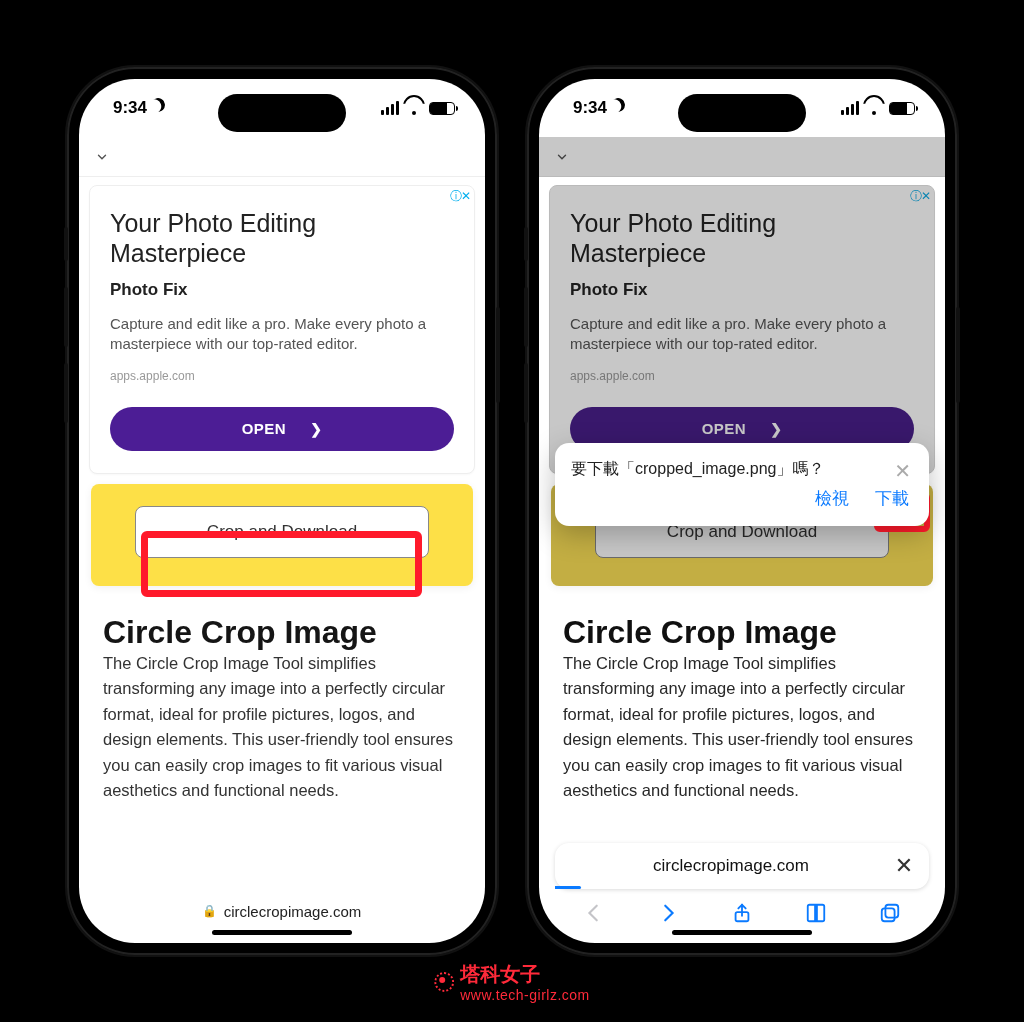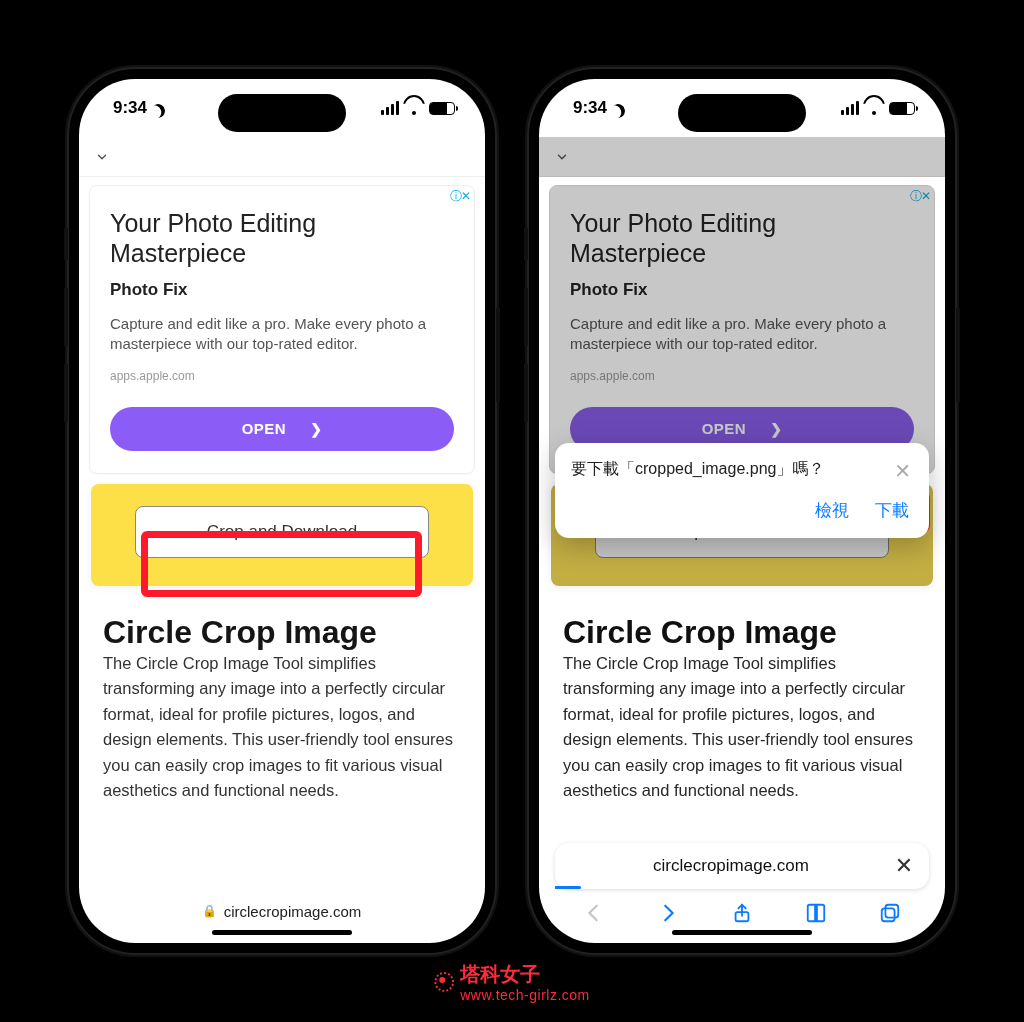--- a/index.html
+++ b/index.html
@@ -65,21 +65,21 @@
     top: 0; left: 0; right: 0;
     height: 58px;
     display: flex;
     justify-content: space-between;
     align-items: center;
     padding: 0 30px 0 34px;
     z-index: 40;
     font-weight: 600;
     font-size: 17px;
   }
-  .status-left { display: flex; align-items: flex-end; gap: 4px; }
+  .status-left { display: flex; align-items: flex-start; gap: 4px; }
   .moon { width: 14px; height: 14px; border-radius: 50%; box-shadow: inset -4px 0 0 0 #000; transform: rotate(-20deg); }
   .status-right { display: flex; align-items: center; gap: 6px; }
   .signal { display: flex; align-items: flex-end; gap: 2px; }
   .signal span { width: 3px; background: #000; border-radius: 1px; }
   .signal span:nth-child(1){height:5px} .signal span:nth-child(2){height:8px}
   .signal span:nth-child(3){height:11px} .signal span:nth-child(4){height:14px}
   .wifi {
     width: 18px; height: 14px; position: relative;
   }
   .wifi::before {
@@ -134,21 +134,21 @@
     font-size: 12px;
     color: #00aeee;
     letter-spacing: -1px;
     font-weight: 400;
   }
   .ad-title { font-size: 25px; font-weight: 500; line-height: 1.2; color: #222; margin-bottom: 12px; }
   .ad-sub { font-size: 17px; font-weight: 600; color: #222; margin-bottom: 14px; }
   .ad-desc { font-size: 15px; color: #555; line-height: 1.35; margin-bottom: 14px; }
   .ad-domain { font-size: 12px; color: #999; margin-bottom: 24px; }
   .open-btn {
-    background: #8b5cf6;
+    background: #4c1d95;
     color: #fff;
     border: none;
     border-radius: 28px;
     height: 44px;
     width: 100%;
     font-size: 15px;
     font-weight: 600;
     display: flex; align-items: center; justify-content: center; gap: 24px;
     letter-spacing: 0.5px;
   }
@@ -261,21 +261,21 @@
     border-radius: 14px;
     padding: 16px 16px 14px 16px;
     box-shadow: 0 8px 28px rgba(0,0,0,0.25);
     z-index: 55;
   }
   .dl-row1 { display: flex; }
   .dl-msg { flex: 1; font-size: 16px; color: #222; }
   .dl-close { color: #aaa; font-size: 20px; padding: 0 2px 0 10px; }
   .dl-actions {
     display: flex; justify-content: flex-end; gap: 18px;
-    margin-top: 14px;
+    margin-top: 2px;
     font-size: 17px; color: #0a7aff; font-weight: 500;
   }
   .dl-actions span { padding: 2px 4px; }
 
   
   .wm {
     position: absolute;
     bottom: 20px; left: 50%; transform: translateX(-50%);
     color: #ff2a3a;
     font-size: 20px;

